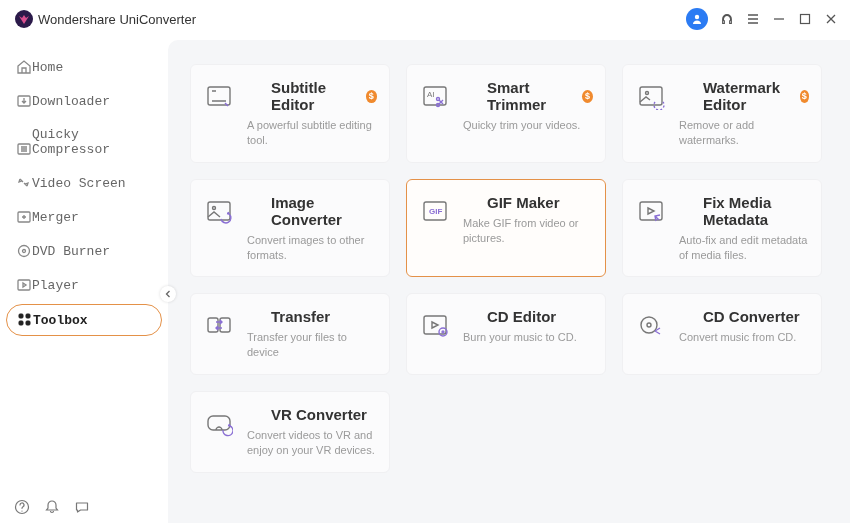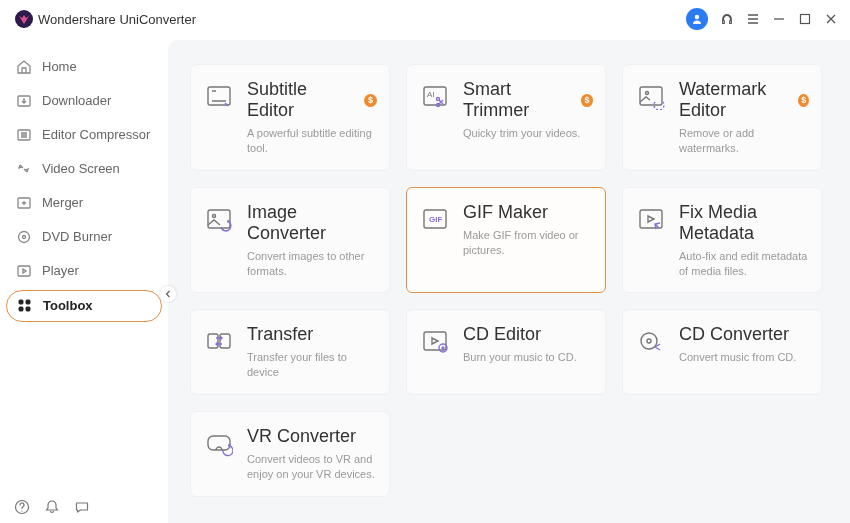--- a/index.html
+++ b/index.html
@@ -7,34 +7,34 @@
 .titlebar { display: flex; align-items: center; justify-content: space-between; padding: 8px 12px 8px 14px; }
 .titlebar-left { display: flex; align-items: center; gap: 4px; }
 .app-logo { width: 20px; height: 20px; }
 .app-title { font-size: 13px; color: #333; font-weight: 500; }
 .titlebar-right { display: flex; align-items: center; gap: 12px; }
 .titlebar-right .winbtn { width: 14px; height: 14px; display: flex; align-items: center; justify-content: center; color: #555; cursor: pointer; }
 .user-badge { width: 22px; height: 22px; background: #2b7bf3; border-radius: 50%; display: flex; align-items: center; justify-content: center; }
 .body-area { display: flex; height: calc(100% - 36px); }
 .sidebar { width: 168px; background: #fff; position: relative; display: flex; flex-direction: column; }
 .nav { flex: 1; padding: 14px 6px 0 6px; }
-.nav-item { display: flex; align-items: flex-start; gap: 10px; padding: 7px 10px; border-radius: 17px; cursor: pointer; color: #666; margin-bottom: 4px; }
+.nav-item { display: flex; align-items: flex-end; gap: 0; padding: 7px 10px; border-radius: 17px; cursor: pointer; color: #666; margin-bottom: 4px; font-family: Liberation Mono, monospace; }
 .nav-item .nav-icon { width: 16px; height: 16px; display: flex; align-items: center; justify-content: center; }
 .nav-item.active { border: 1.5px solid #e49148; color: #222; font-weight: 700; }
 .nav-item.active .nav-icon svg path, .nav-item.active .nav-icon svg rect, .nav-item.active .nav-icon svg circle { stroke: #222; }
 .collapse-chip { position: absolute; right: -8px; top: 248px; width: 16px; height: 16px; background: #fff; border-radius: 50%; box-shadow: 0 0 3px rgba(0,0,0,.15); display: flex; align-items: center; justify-content: center; cursor: pointer; }
 .bottom-icons { display: flex; gap: 14px; padding: 10px 14px; color: #666; }
 .main { flex: 1; background: #f5f6f8; border-radius: 10px 0 0 0; margin-top: 2px; padding: 24px 22px 20px 22px; overflow: auto; }
 .grid { display: grid; grid-template-columns: repeat(3, 200px); gap: 16px; }
 .card { background: #fbfbfc; border: 1px solid #f0f0f2; border-radius: 6px; padding: 14px 12px 14px 14px; display: flex; gap: 12px; cursor: pointer; min-height: 78px; }
 .card.highlight { border: 1.5px solid #e49148; background: #fffdfb; }
 .card-icon { width: 30px; height: 30px; flex-shrink: 0; display: flex; align-items: center; justify-content: flex-start; margin-top: 2px; }
 .card-body { flex: 1; }
 .card-title-row { display: flex; align-items: center; gap: 6px; }
-.card-title { font-size: 18px; font-weight: 400; color: #333; }
+.card-title { font-size: 15px; font-weight: 700; color: #333; margin-left: 24px; }
 .premium-badge { width: 13px; height: 13px; background: #f08a2e; border-radius: 50%; display: flex; align-items: center; justify-content: center; color: #fff; font-size: 9px; font-weight: 700; }
 .card-desc { font-size: 11px; color: #9a9a9a; margin-top: 5px; line-height: 1.35; }
 svg { display: block; }
 </style>
 </head>
 <body>
 
 <div class="titlebar">
   <div class="titlebar-left">
     <span class="app-logo">
@@ -101,21 +101,21 @@
           </span>
           <span>Downloader</span>
         </div>
         <div class="nav-item">
           <span class="nav-icon">
             <svg width="16" height="16" viewBox="0 0 16 16">
               <rect x="2" y="3" width="12" height="10" rx="1" fill="none" stroke="#888" stroke-width="1.3"></rect>
               <path d="M5 6h6M5 8h6M5 10h6" fill="none" stroke="#888" stroke-width="1.3"></path>
             </svg>
           </span>
-          <span>Editor Compressor</span>
+          <span>Quicky Compressor</span>
         </div>
         <div class="nav-item">
           <span class="nav-icon">
             <svg width="16" height="16" viewBox="0 0 16 16">
               <path d="M4 4l3 3M4 4l-1 3 3-1M11 11l-3-3M11 11l1-3-3 1" fill="none" stroke="#888" stroke-width="1.3"></path>
             </svg>
           </span>
           <span>Video Screen</span>
         </div>
         <div class="nav-item">

